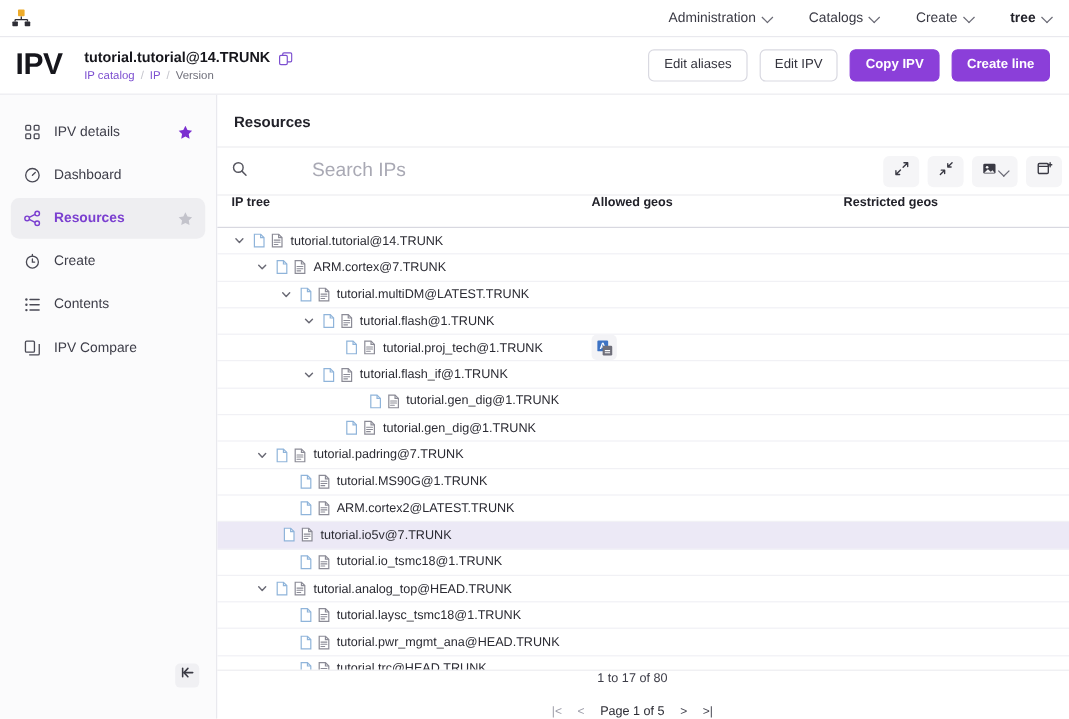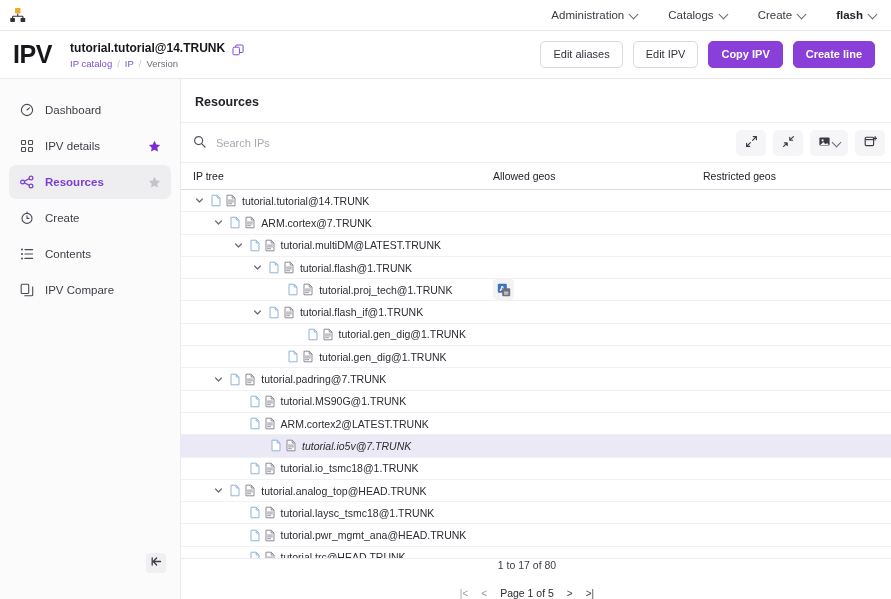--- a/index.html
+++ b/index.html
@@ -95,36 +95,36 @@
     padding: 16px 0 13px 14px;
     border-bottom:1px solid #ededf1;
   }
   .toolbar {
     height: 40px; display:flex; align-items:center;
     padding: 0 6px 0 12px; border-bottom:1px solid #ededf1;
   }
   .search-wrap { display:flex; align-items:center; gap:10px; flex:1; }
   .search-input {
     border:none; outline:none; background:transparent;
-    font-family:"Liberation Sans", sans-serif; font-size:11px; color:#33333d;
-    width:260px; padding:0;
+    font-family:"Liberation Sans", sans-serif; font-size:16px; color:#33333d;
+    width:260px; padding:0;margin-left:44px;
   }
   .search-input::placeholder { color:#a9a9b4; }
   .tool-btns { display:flex; align-items:center; gap:7px; }
   .tool-btn {
     width:30px; height:26px; border-radius:5px; background:#f5f5f7;
     display:flex; align-items:center; justify-content:center; gap:2px; cursor:pointer;
   }
   .tool-btn.wide { width:38px; }
 
   
   .thead {
-    display:flex; align-items:center; height:27px;
+    display:flex; align-items:flex-start; height:27px;
     border-bottom:1px solid #d8d8e0;
-    font-size:10.5px; font-weight:normal; color:#22222a;
+    font-size:10.5px; font-weight:bold; color:#22222a;
   }
   .th-tree { width:312px; padding-left:12px; }
   .th-allowed { width:208px; padding-left:0px; }
   .th-restricted { flex:1; padding-left:2px; }
 
   .tbody { flex:1; overflow:hidden; position:relative; }
   .trow {
     display:flex; align-items:center; height:22.3px;
     border-bottom:1px solid #f1f1f5;
     font-size:10.5px; color:#2b2b33;
@@ -174,21 +174,21 @@
       </div>
       <div class="topnav-item">
         <span>Catalogs</span>
         <span class="caret"></span>
       </div>
       <div class="topnav-item">
         <span>Create</span>
         <span class="caret"></span>
       </div>
       <div class="topnav-item user">
-        <span>flash</span>
+        <span>tree</span>
         <span class="caret"></span>
       </div>
     </div>
   </div>
 
   <div class="pagehead">
     <div class="ipv-logo">IPV</div>
     <div class="head-titles">
       <div class="head-title-row">
         <span class="head-title">tutorial.tutorial@14.TRUNK</span>
@@ -215,42 +215,42 @@
     </div>
   </div>
 
   <div class="body">
 
     <div class="sidebar">
 
       <div class="nav-item">
         <span class="nav-ico">
           <svg width="14" height="14" viewBox="0 0 14 14">
-              <circle cx="7" cy="7" r="5.6" fill="none" stroke="#4a4a55" stroke-width="1.1"></circle>
-              <path d="M7 7 L9.4 4.8" stroke="#4a4a55" stroke-width="1.1" fill="none" stroke-linecap="round"></path>
-            </svg>
-        </span>
-        <span class="nav-label">Dashboard</span>
-      </div>
-
-      <div class="nav-item">
-        <span class="nav-ico">
-          <svg width="14" height="14" viewBox="0 0 14 14">
             <rect x="1.5" y="1.5" width="4" height="4" rx="0.8" fill="none" stroke="#4a4a55" stroke-width="1.1"></rect>
             <rect x="8.5" y="1.5" width="4" height="4" rx="0.8" fill="none" stroke="#4a4a55" stroke-width="1.1"></rect>
             <rect x="1.5" y="8.5" width="4" height="4" rx="0.8" fill="none" stroke="#4a4a55" stroke-width="1.1"></rect>
             <rect x="8.5" y="8.5" width="4" height="4" rx="0.8" fill="none" stroke="#4a4a55" stroke-width="1.1"></rect>
           </svg>
         </span>
         <span class="nav-label">IPV details</span>
         <span class="star">
           <svg width="13" height="13" viewBox="0 0 13 13">
               <path d="M6.5 0.8 L8.25 4.4 L12.1 4.95 L9.3 7.7 L9.97 11.6 L6.5 9.75 L3.03 11.6 L3.7 7.7 L0.9 4.95 L4.75 4.4 Z" fill="#7b2fd0"></path>
             </svg>
         </span>
+      </div>
+
+      <div class="nav-item">
+        <span class="nav-ico">
+          <svg width="14" height="14" viewBox="0 0 14 14">
+              <circle cx="7" cy="7" r="5.6" fill="none" stroke="#4a4a55" stroke-width="1.1"></circle>
+              <path d="M7 7 L9.4 4.8" stroke="#4a4a55" stroke-width="1.1" fill="none" stroke-linecap="round"></path>
+            </svg>
+        </span>
+        <span class="nav-label">Dashboard</span>
       </div>
 
       <div class="nav-item active">
         <span class="nav-ico">
           <svg width="14" height="14" viewBox="0 0 14 14">
             <circle cx="11" cy="3" r="1.9" fill="none" stroke="#7b3fd0" stroke-width="1.2"></circle>
             <circle cx="11" cy="11" r="1.9" fill="none" stroke="#7b3fd0" stroke-width="1.2"></circle>
             <circle cx="2.6" cy="7" r="1.9" fill="none" stroke="#7b3fd0" stroke-width="1.2"></circle>
             <path d="M4.4 6.1 L9.2 3.7 M4.4 7.9 L9.2 10.3" stroke="#7b3fd0" stroke-width="1.2" fill="none"></path>
           </svg>
@@ -577,21 +577,21 @@
                   <path d="M2 1.2 H7.2 L10 4 V11.8 H2 Z" fill="#ffffff" stroke="#8b8b96" stroke-width="1"></path>
                   <path d="M7.2 1.2 V4 H10" fill="none" stroke="#8b8b96" stroke-width="1"></path>
                   <path d="M3.5 6.1 H8.4 M3.5 7.9 H8.4 M3.5 9.7 H6.6" stroke="#8b8b96" stroke-width="0.9" stroke-linecap="round"></path>
                 </svg></span>
               <span class="node-label">ARM.cortex2@LATEST.TRUNK</span>
             </div>
             <div class="cell-allowed"></div>
             <div class="cell-restricted"></div>
           </div>
           <div class="trow selected">
-            <div class="cell-tree" style="padding-left: 72px; font-style: italic;">
+            <div class="cell-tree" style="padding-left: 37px;">
               <span class="twisty"></span>
               <span class="pagefile-ico" style="margin-left: 4px;"><svg width="12" height="13" viewBox="0 0 12 13">
                   <path d="M2 1.2 H7.2 L10 4 V11.8 H2 Z" fill="#ffffff" stroke="#8fb4da" stroke-width="1"></path>
                   <path d="M7.2 1.2 V4 H10" fill="none" stroke="#8fb4da" stroke-width="1"></path>
                 </svg></span>
               <span class="ipv-ico"><svg width="12" height="13" viewBox="0 0 12 13">
                   <path d="M2 1.2 H7.2 L10 4 V11.8 H2 Z" fill="#ffffff" stroke="#8b8b96" stroke-width="1"></path>
                   <path d="M7.2 1.2 V4 H10" fill="none" stroke="#8b8b96" stroke-width="1"></path>
                   <path d="M3.5 6.1 H8.4 M3.5 7.9 H8.4 M3.5 9.7 H6.6" stroke="#8b8b96" stroke-width="0.9" stroke-linecap="round"></path>
                 </svg></span>

